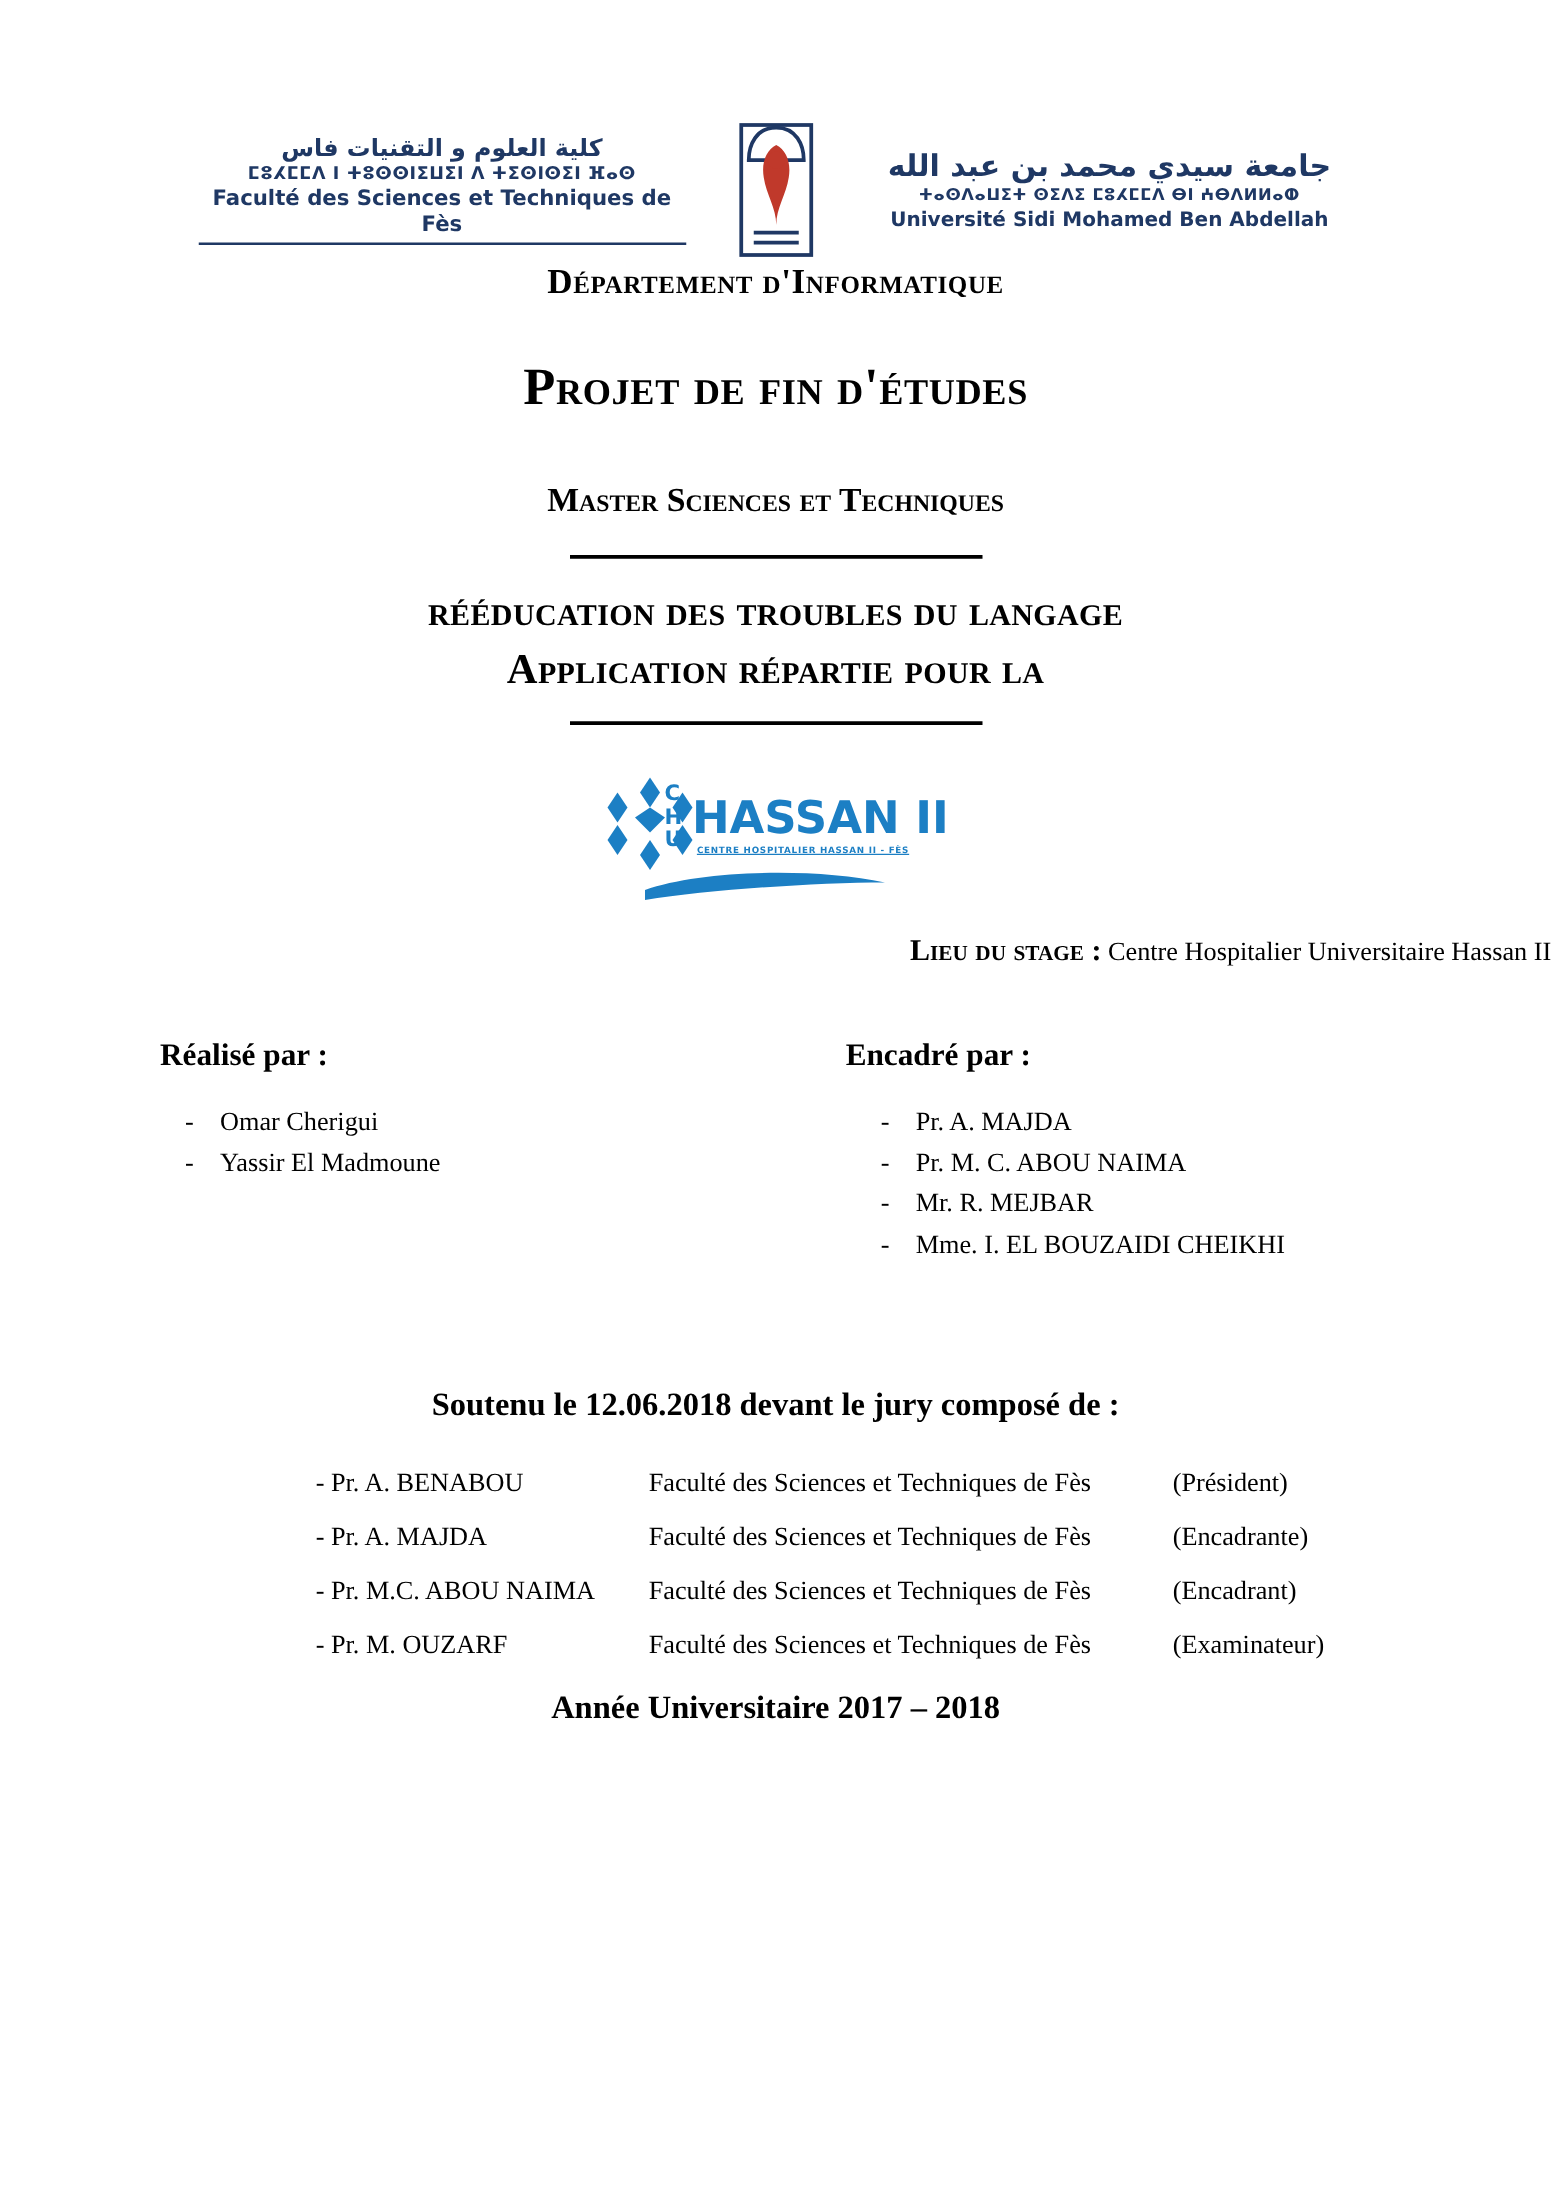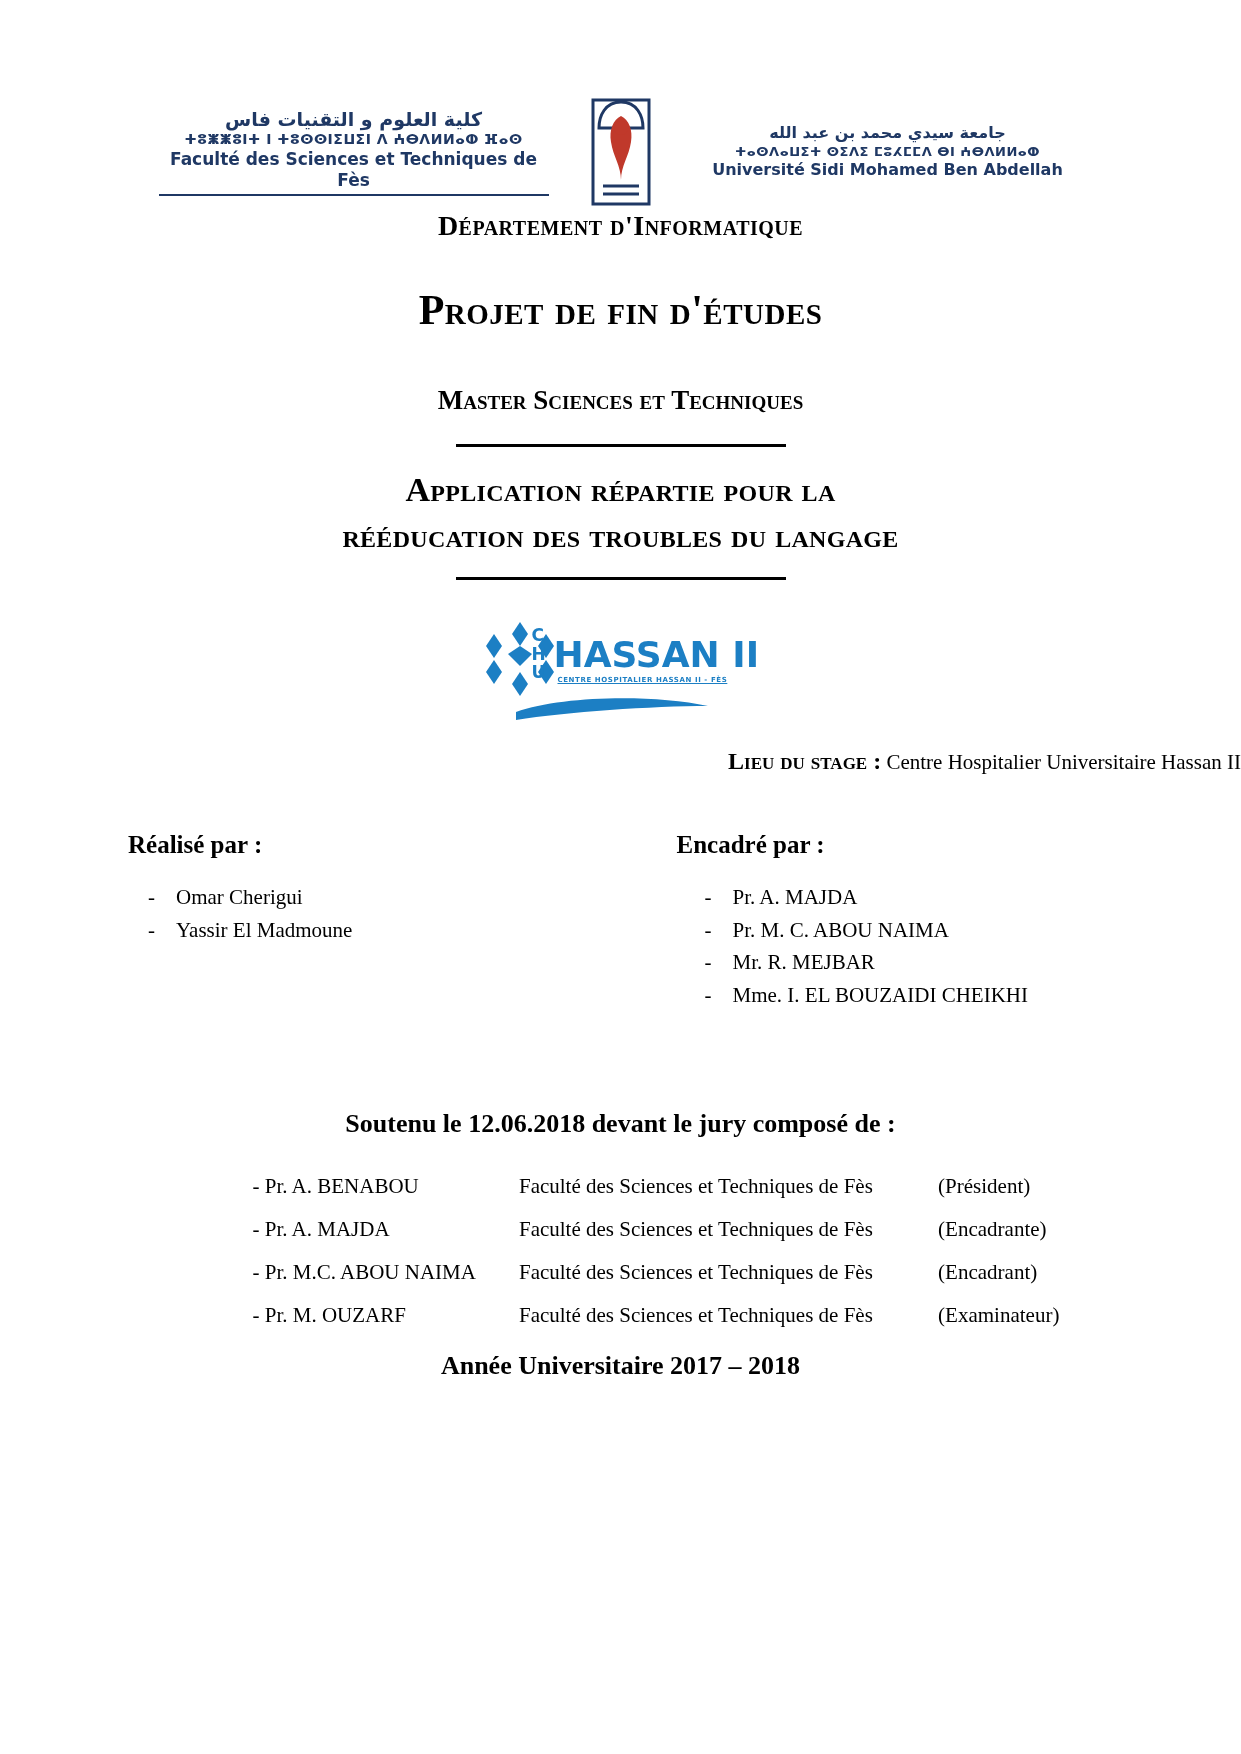--- a/index.html
+++ b/index.html
@@ -62,21 +62,21 @@
     padding-bottom: 3px;
   }
   .logo-right {
     text-align: center;
     color: #1f3864;
     line-height: 1.3;
     width: 390px;
   }
   .logo-right .ar {
     font-family: "DejaVu Sans", sans-serif;
-    font-size: 16px;
+    font-size: 24px;
     font-weight: bold;
     direction: rtl;
   }
   .logo-right .tif {
     font-family: "DejaVu Sans", sans-serif;
     font-size: 13px;
     font-weight: bold;
     letter-spacing: 0.5px;
   }
   .logo-right .fr {
@@ -256,21 +256,21 @@
 </style>
 </head>
 <body>
 
 <div class="page">
 
   <div class="header">
 
     <div class="logo-left">
       <div class="ar">كلية العلوم و التقنيات فاس</div>
-      <div class="tif">ⵜⵓⵥⵥⵓⵏⵜ ⵏ ⵜⵓⵙⵙⵏⵉⵡⵉⵏ ⴷ ⵄⴱⴷⵍⵍⴰⵀ ⴼⴰⵙ</div>
+      <div class="tif">ⵎⵓⵃⵎⵎⴷ ⵏ ⵜⵓⵙⵙⵏⵉⵡⵉⵏ ⴷ ⵜⵉⵙⵏⵙⵉⵏ ⴼⴰⵙ</div>
       <div class="fr">Faculté des Sciences et Techniques de Fès</div>
     </div>
 
     <div class="crest">
       <svg width="96" height="116" viewBox="0 0 96 116">
         <rect x="20" y="6" width="56" height="104" fill="#ffffff" stroke="#1f3864" stroke-width="3"></rect>
         <path d="M48 8 C32 8 26 22 26 34 L70 34 C70 22 64 8 48 8 Z" fill="#ffffff" stroke="#1f3864" stroke-width="3"></path>
         <path d="M48 22 C40 26 36 36 38 48 C40 62 48 72 48 86 C48 72 56 62 58 48 C60 36 56 26 48 22 Z" fill="#c0392b"></path>
         <circle cx="48" cy="34" r="7" fill="#c0392b"></circle>
         <path d="M30 92 L66 92" stroke="#1f3864" stroke-width="3"></path>
@@ -289,22 +289,22 @@
 
   <div class="pfe">Projet de fin d'études</div>
 
   <div class="master">
     <div>Master Sciences et Techniques</div>
   </div>
 
   <div class="rule"></div>
 
   <div class="subject">
+    <div>rééducation des troubles du langage</div>
     <div>Application répartie pour la</div>
-    <div>rééducation des troubles du langage</div>
   </div>
 
   <div class="rule2"></div>
 
   <div class="chu-wrap">
     <div class="chu">
       <svg width="290" height="110" viewBox="0 0 290 110">
         <g fill="#1c7fc4">
           <polygon points="44,2 52,14 44,26 36,14"></polygon>
           <polygon points="70,14 78,26 70,38 62,26"></polygon>

